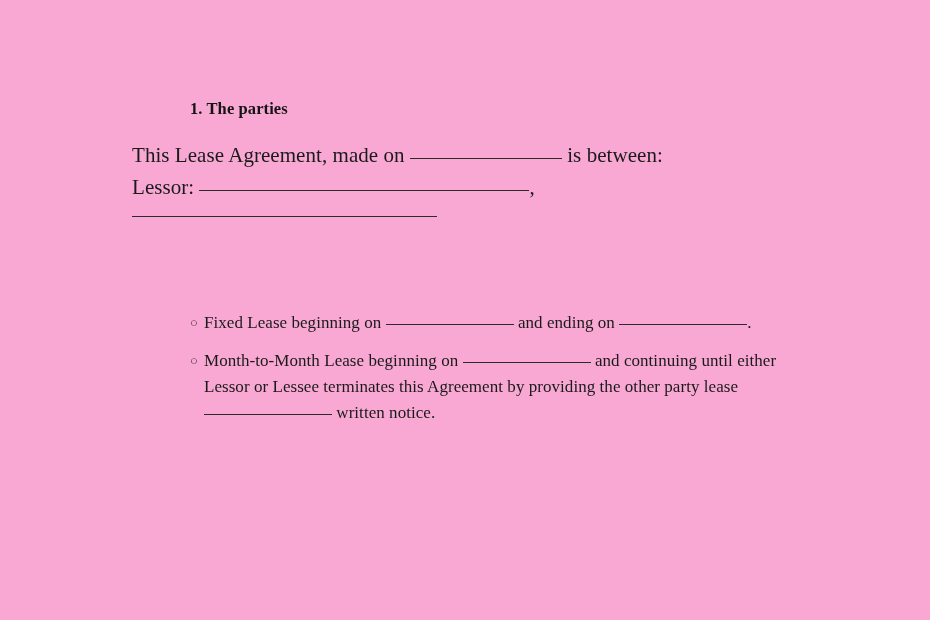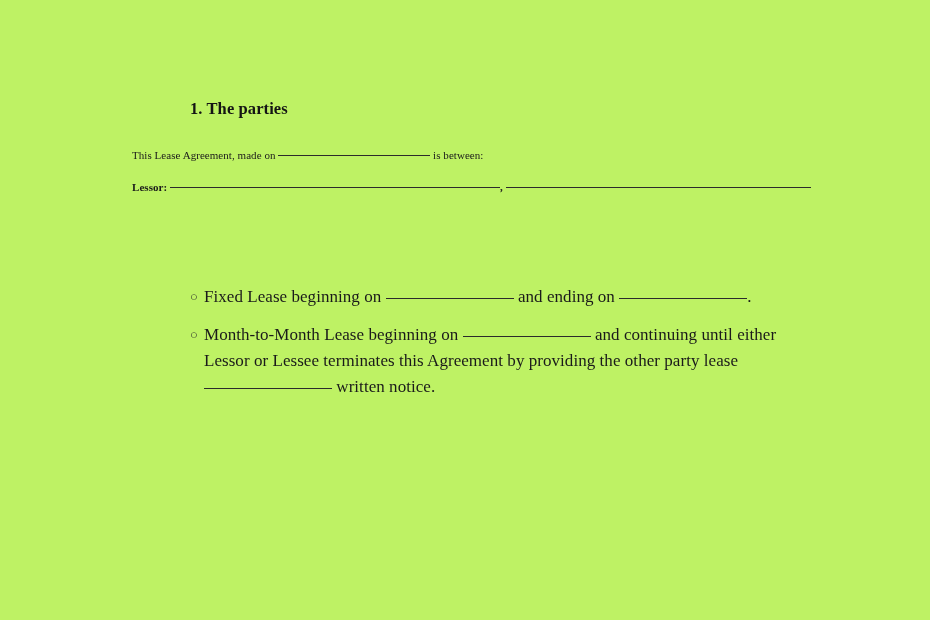--- a/index.html
+++ b/index.html
@@ -13,21 +13,21 @@
     background: #ffffff;
     font-family: "Liberation Serif", "DejaVu Serif", serif;
     color: #1a1a1a;
     overflow: hidden;
   }
 
   .page {
     position: relative;
     width: 930px;
     height: 620px;
-    background: #bef264;
+    background: #f9a8d4;
     box-sizing: border-box;
   }
 
   .doc-body {
     position: absolute;
     left: 132px;
     top: 98px;
     width: 680px;
   }
 
@@ -39,31 +39,30 @@
     color: #141414;
     margin: 0 0 22px 58px;
     letter-spacing: 0.1px;
   }
 
   .section-2-heading {
     margin-top: 0;
   }
 
   .para {
-    font-size: 11px;
+    font-size: 21px;
     line-height: 26px;
     color: #1a1a1a;
     margin: 0;
     letter-spacing: 0.05px;
     white-space: normal;
   }
 
   .para + .para {
     margin-top: 6px;
-    font-weight: bold;
   }
 
   .blank {
     display: inline-block;
     border-bottom: 1.4px solid #2b2b2b;
     vertical-align: baseline;
     position: relative;
     top: -3px;
     height: 12px;
   }

